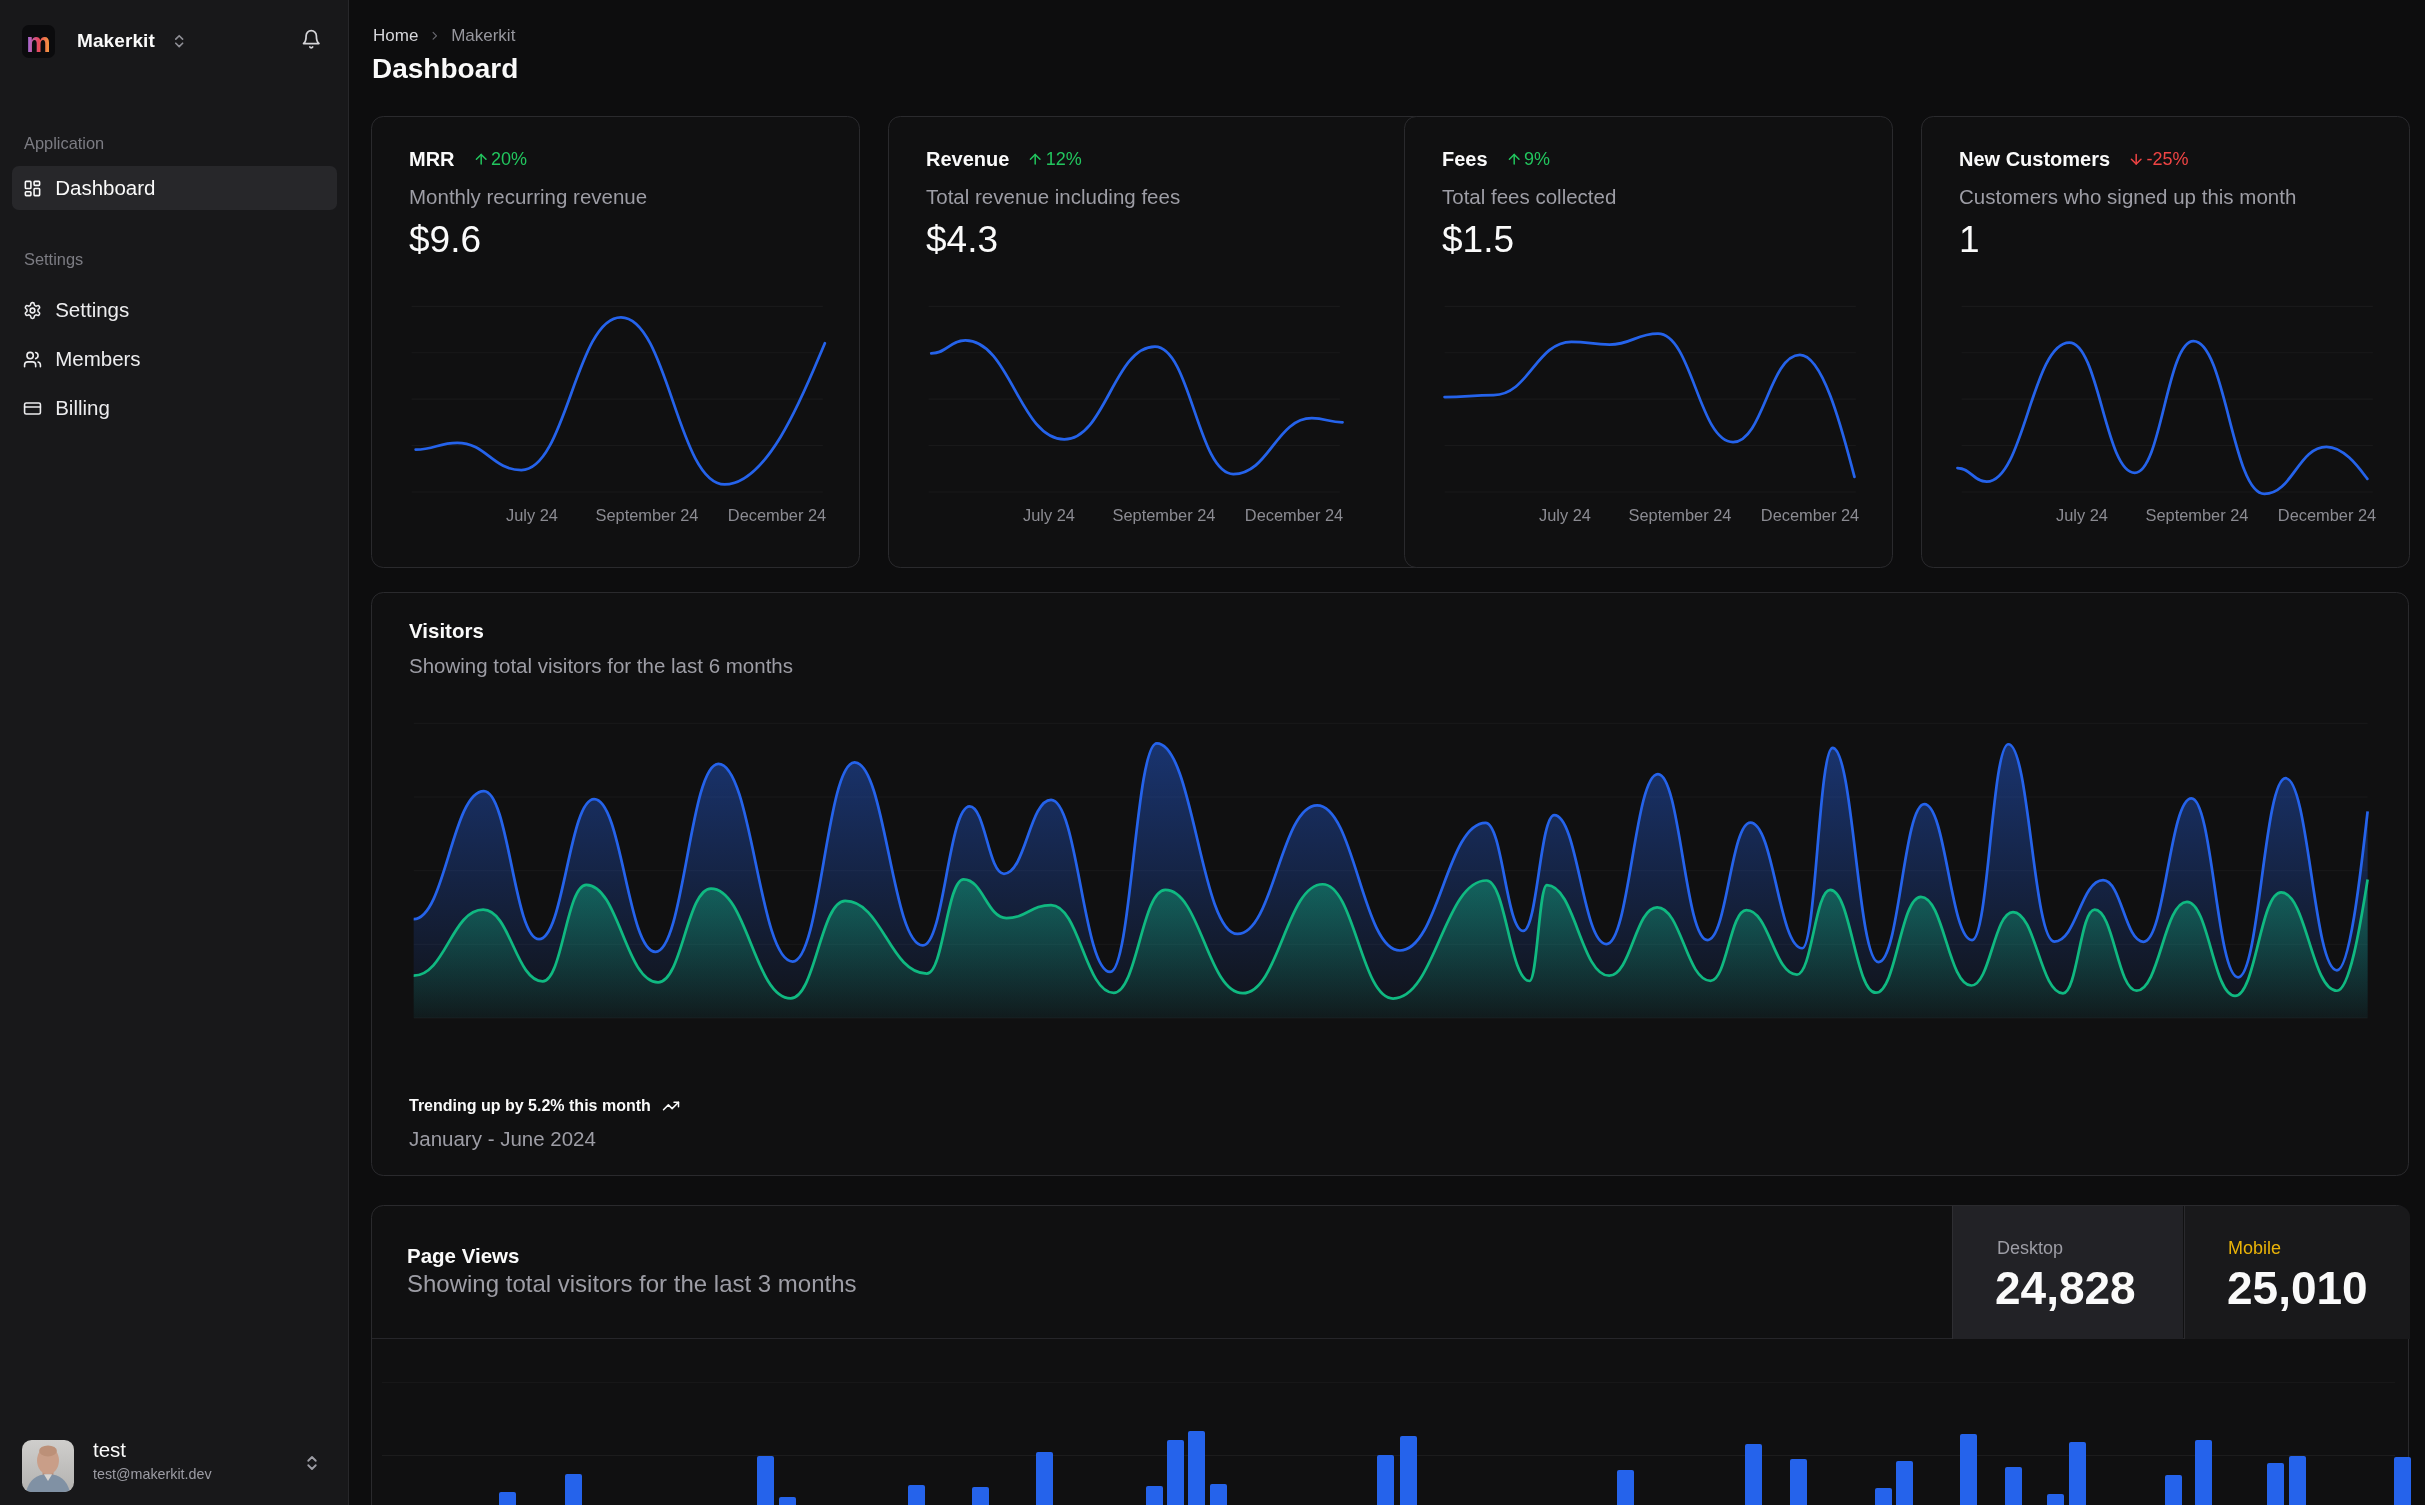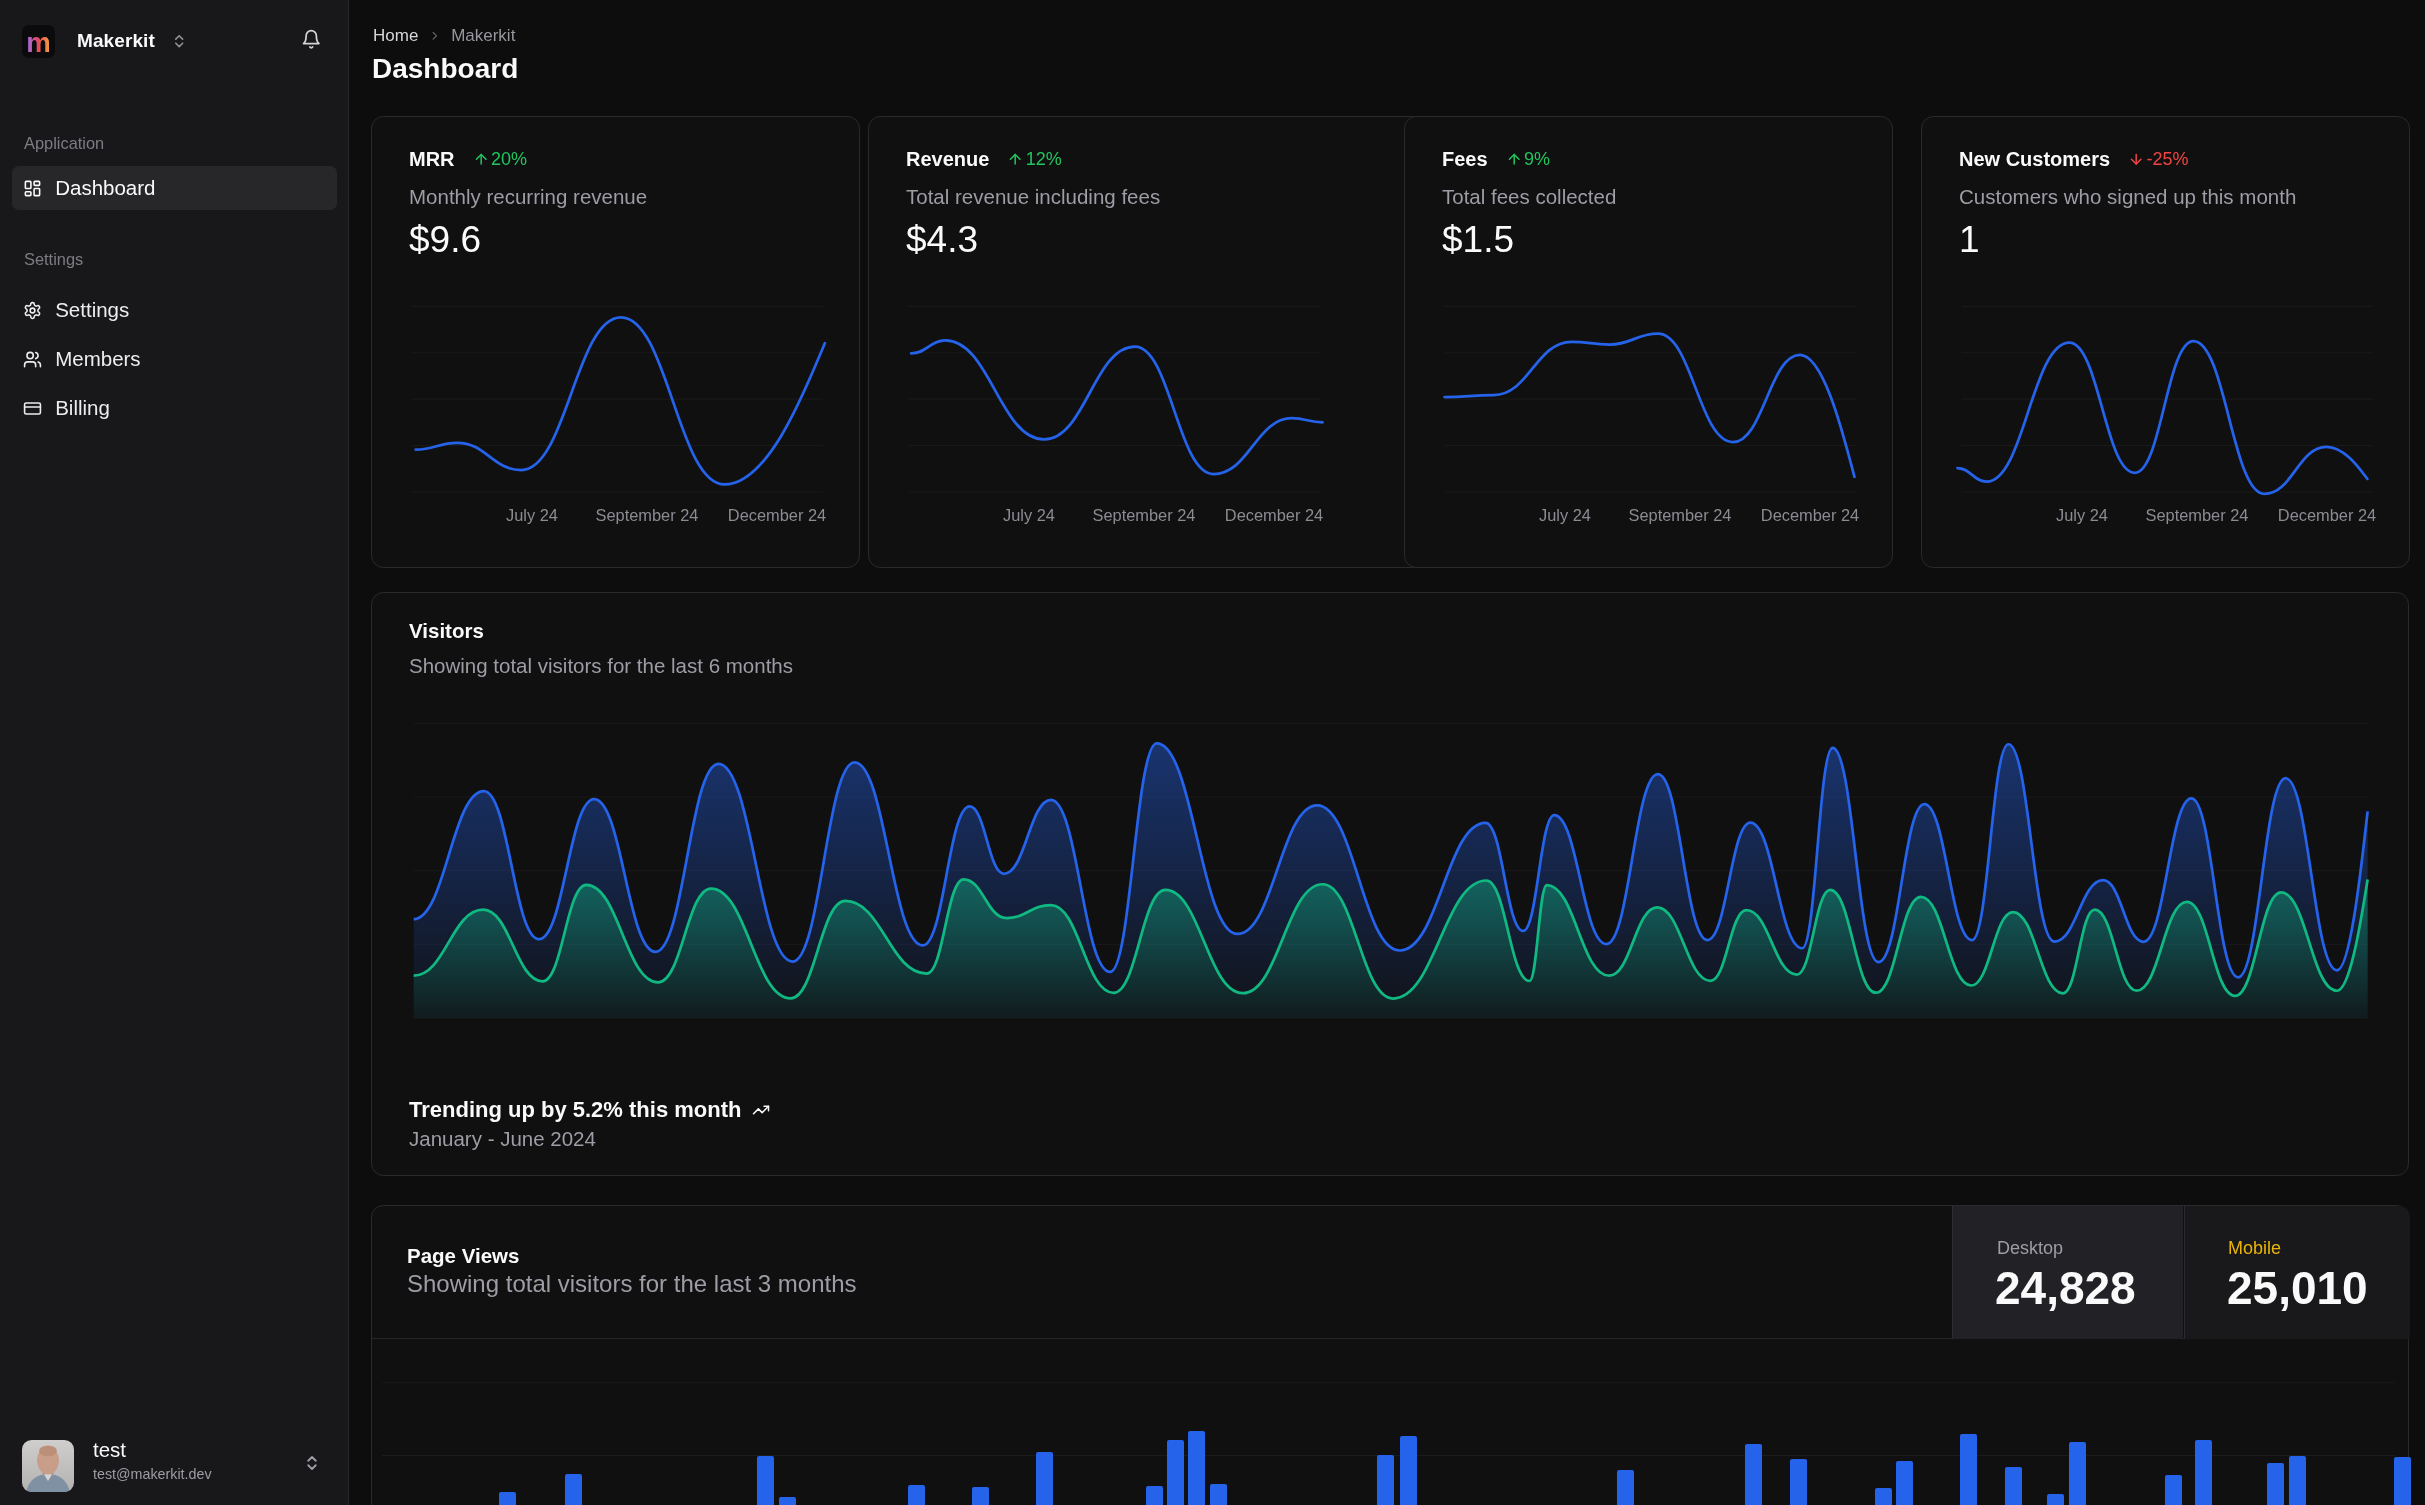--- a/index.html
+++ b/index.html
@@ -129,21 +129,21 @@
       <line x1="58" x2="661" y1="216" y2="216" stroke="#ffffff" stroke-opacity="0.04" stroke-width="1.5"></line>
       <line x1="58" x2="661" y1="284" y2="284" stroke="#ffffff" stroke-opacity="0.04" stroke-width="1.5"></line>
       <path d="M64.0,222.0 C91.5,222.0 97.5,212.0 125.0,212.0 C167.3,212.0 176.7,252.0 219.0,252.0 C284.7,252.0 299.3,28.0 365.0,28.0 C433.4,28.0 448.6,273.0 517.0,273.0 C583.1,273.0 637.5,128.1 664.0,66.0" fill="none" stroke="#2563eb" stroke-width="4" stroke-linecap="round"></path>
     </svg>
 <div class="xlabels">
       <span style="left:160px">July 24</span>
       <span style="left:275px">September 24</span>
       <span style="left:405px">December 24</span>
     </div>
 </div>
-<div class="card" style="left:868px;top:116px;width:580px;height:452px">
+<div class="card" style="left:888px;top:116px;width:580px;height:452px">
 <div class="crow">
       <span class="ctitle">Revenue</span>
       <span class="trend" style="color:#22c55e">
         <svg width="16.4" height="16.4" viewBox="0 0 24 24" fill="none" stroke="#22c55e" stroke-width="2.2" stroke-linecap="round" stroke-linejoin="round">
           <path d="m5 12 7-7 7 7"></path>
           <path d="M12 19V5"></path>
         </svg>
         <span>12%</span>
       </span>
     </div>
@@ -235,21 +235,21 @@
       <line x1="605" x2="3469" y1="1274" y2="1274" stroke="#ffffff" stroke-opacity="0.045" stroke-width="1.5"></line>
       <line x1="605" x2="3469" y1="1382" y2="1382" stroke="#ffffff" stroke-opacity="0.045" stroke-width="1.5"></line>
       <line x1="605" x2="3469" y1="1490" y2="1490" stroke="#ffffff" stroke-opacity="0.045" stroke-width="1.5"></line>
 <path d="M605.0,1345.0 C651.3,1345.0 661.6,1157.4 707.9,1157.4 C744.3,1157.4 752.3,1374.4 788.7,1374.4 C825.1,1374.4 833.1,1169.1 869.5,1169.1 C910.0,1169.1 919.0,1392.9 959.5,1392.9 C1001.0,1392.9 1010.2,1117.3 1051.7,1117.3 C1100.7,1117.3 1111.6,1407.2 1160.5,1407.2 C1201.4,1407.2 1210.4,1115.3 1251.3,1115.3 C1296.3,1115.3 1306.3,1383.6 1351.4,1383.6 C1382.2,1383.6 1389.1,1179.9 1419.9,1179.9 C1442.6,1179.9 1447.6,1278.6 1470.2,1278.6 C1501.3,1278.6 1508.2,1170.3 1539.2,1170.3 C1578.2,1170.3 1586.9,1422.4 1625.9,1422.4 C1656.6,1422.4 1663.5,1087.4 1694.2,1087.4 C1747.5,1087.4 1759.3,1366.8 1812.5,1366.8 C1865.0,1366.8 1876.6,1178.2 1929.1,1178.2 C1983.8,1178.2 1995.9,1391.0 2050.6,1391.0 C2107.1,1391.0 2119.6,1203.9 2176.1,1203.9 C2201.0,1203.9 2206.5,1362.3 2231.4,1362.3 C2251.8,1362.3 2256.4,1192.5 2276.8,1192.5 C2311.1,1192.5 2318.8,1381.6 2353.1,1381.6 C2387.1,1381.6 2394.7,1132.5 2428.8,1132.5 C2461.4,1132.5 2468.7,1375.7 2501.4,1375.7 C2529.7,1375.7 2536.0,1203.5 2564.3,1203.5 C2598.5,1203.5 2606.1,1387.7 2640.3,1387.7 C2660.4,1387.7 2664.8,1094.0 2684.8,1094.0 C2715.1,1094.0 2721.8,1408.1 2752.1,1408.1 C2782.4,1408.1 2789.1,1176.6 2819.3,1176.6 C2850.8,1176.6 2857.8,1375.8 2889.2,1375.8 C2913.2,1375.8 2918.5,1088.7 2942.5,1088.7 C2972.8,1088.7 2979.5,1377.9 3009.8,1377.9 C3042.0,1377.9 3049.1,1287.9 3081.2,1287.9 C3107.9,1287.9 3113.8,1378.3 3140.4,1378.3 C3172.1,1378.3 3179.1,1168.0 3210.8,1168.0 C3241.5,1168.0 3248.3,1430.3 3279.1,1430.3 C3310.4,1430.3 3317.4,1138.5 3348.8,1138.5 C3382.6,1138.5 3390.2,1420.0 3424.0,1420.0 C3444.2,1420.0 3460.9,1256.9 3469.0,1187.0 L3469.0,1490 L605.0,1490 Z" fill="url(#gb)"></path>
 <path d="M605.0,1345.0 C651.3,1345.0 661.6,1157.4 707.9,1157.4 C744.3,1157.4 752.3,1374.4 788.7,1374.4 C825.1,1374.4 833.1,1169.1 869.5,1169.1 C910.0,1169.1 919.0,1392.9 959.5,1392.9 C1001.0,1392.9 1010.2,1117.3 1051.7,1117.3 C1100.7,1117.3 1111.6,1407.2 1160.5,1407.2 C1201.4,1407.2 1210.4,1115.3 1251.3,1115.3 C1296.3,1115.3 1306.3,1383.6 1351.4,1383.6 C1382.2,1383.6 1389.1,1179.9 1419.9,1179.9 C1442.6,1179.9 1447.6,1278.6 1470.2,1278.6 C1501.3,1278.6 1508.2,1170.3 1539.2,1170.3 C1578.2,1170.3 1586.9,1422.4 1625.9,1422.4 C1656.6,1422.4 1663.5,1087.4 1694.2,1087.4 C1747.5,1087.4 1759.3,1366.8 1812.5,1366.8 C1865.0,1366.8 1876.6,1178.2 1929.1,1178.2 C1983.8,1178.2 1995.9,1391.0 2050.6,1391.0 C2107.1,1391.0 2119.6,1203.9 2176.1,1203.9 C2201.0,1203.9 2206.5,1362.3 2231.4,1362.3 C2251.8,1362.3 2256.4,1192.5 2276.8,1192.5 C2311.1,1192.5 2318.8,1381.6 2353.1,1381.6 C2387.1,1381.6 2394.7,1132.5 2428.8,1132.5 C2461.4,1132.5 2468.7,1375.7 2501.4,1375.7 C2529.7,1375.7 2536.0,1203.5 2564.3,1203.5 C2598.5,1203.5 2606.1,1387.7 2640.3,1387.7 C2660.4,1387.7 2664.8,1094.0 2684.8,1094.0 C2715.1,1094.0 2721.8,1408.1 2752.1,1408.1 C2782.4,1408.1 2789.1,1176.6 2819.3,1176.6 C2850.8,1176.6 2857.8,1375.8 2889.2,1375.8 C2913.2,1375.8 2918.5,1088.7 2942.5,1088.7 C2972.8,1088.7 2979.5,1377.9 3009.8,1377.9 C3042.0,1377.9 3049.1,1287.9 3081.2,1287.9 C3107.9,1287.9 3113.8,1378.3 3140.4,1378.3 C3172.1,1378.3 3179.1,1168.0 3210.8,1168.0 C3241.5,1168.0 3248.3,1430.3 3279.1,1430.3 C3310.4,1430.3 3317.4,1138.5 3348.8,1138.5 C3382.6,1138.5 3390.2,1420.0 3424.0,1420.0 C3444.2,1420.0 3460.9,1256.9 3469.0,1187.0" fill="none" stroke="#2563eb" stroke-width="4"></path>
 <path d="M605.0,1428.0 C650.9,1428.0 661.1,1331.2 706.9,1331.2 C746.2,1331.2 754.9,1436.1 794.1,1436.1 C822.9,1436.1 829.2,1294.7 858.0,1294.7 C905.4,1294.7 915.9,1437.7 963.3,1437.7 C998.2,1437.7 1005.9,1300.2 1040.8,1300.2 C1093.4,1300.2 1105.0,1461.1 1157.6,1461.1 C1193.5,1461.1 1201.5,1318.4 1237.5,1318.4 C1291.3,1318.4 1303.3,1424.9 1357.1,1424.9 C1381.4,1424.9 1386.8,1286.7 1411.0,1286.7 C1439.3,1286.7 1445.6,1343.4 1473.9,1343.4 C1503.3,1343.4 1509.8,1324.4 1539.2,1324.4 C1580.5,1324.4 1589.7,1453.0 1631.0,1453.0 C1665.1,1453.0 1672.6,1302.3 1706.7,1302.3 C1757.8,1302.3 1769.1,1453.6 1820.2,1453.6 C1872.9,1453.6 1884.6,1293.9 1937.3,1293.9 C1983.8,1293.9 1994.1,1461.4 2040.5,1461.4 C2102.1,1461.4 2115.8,1288.4 2177.4,1288.4 C2205.8,1288.4 2212.1,1435.7 2240.5,1435.7 C2251.9,1435.7 2254.5,1295.2 2266.0,1295.2 C2307.1,1295.2 2316.2,1428.0 2357.4,1428.0 C2389.0,1428.0 2396.0,1327.8 2427.6,1327.8 C2462.8,1327.8 2470.7,1435.5 2505.9,1435.5 C2529.5,1435.5 2534.8,1331.8 2558.4,1331.8 C2591.8,1331.8 2599.2,1426.3 2632.5,1426.3 C2654.4,1426.3 2659.3,1302.1 2681.2,1302.1 C2711.4,1302.1 2718.1,1452.9 2748.3,1452.9 C2778.0,1452.9 2784.6,1312.3 2814.2,1312.3 C2847.4,1312.3 2854.8,1442.3 2888.0,1442.3 C2915.5,1442.3 2921.7,1334.6 2949.2,1334.6 C2982.2,1334.6 2989.5,1453.8 3022.5,1453.8 C3043.3,1453.8 3048.0,1331.1 3068.9,1331.1 C3096.6,1331.1 3102.7,1449.9 3130.4,1449.9 C3163.6,1449.9 3171.0,1319.6 3204.2,1319.6 C3235.9,1319.6 3242.9,1457.5 3274.6,1457.5 C3305.0,1457.5 3311.8,1305.9 3342.2,1305.9 C3379.0,1305.9 3387.2,1450.0 3424.0,1450.0 C3444.2,1450.0 3460.9,1335.9 3469.0,1287.0 L3469.0,1490 L605.0,1490 Z" fill="url(#gg)"></path>
 <path d="M605.0,1428.0 C650.9,1428.0 661.1,1331.2 706.9,1331.2 C746.2,1331.2 754.9,1436.1 794.1,1436.1 C822.9,1436.1 829.2,1294.7 858.0,1294.7 C905.4,1294.7 915.9,1437.7 963.3,1437.7 C998.2,1437.7 1005.9,1300.2 1040.8,1300.2 C1093.4,1300.2 1105.0,1461.1 1157.6,1461.1 C1193.5,1461.1 1201.5,1318.4 1237.5,1318.4 C1291.3,1318.4 1303.3,1424.9 1357.1,1424.9 C1381.4,1424.9 1386.8,1286.7 1411.0,1286.7 C1439.3,1286.7 1445.6,1343.4 1473.9,1343.4 C1503.3,1343.4 1509.8,1324.4 1539.2,1324.4 C1580.5,1324.4 1589.7,1453.0 1631.0,1453.0 C1665.1,1453.0 1672.6,1302.3 1706.7,1302.3 C1757.8,1302.3 1769.1,1453.6 1820.2,1453.6 C1872.9,1453.6 1884.6,1293.9 1937.3,1293.9 C1983.8,1293.9 1994.1,1461.4 2040.5,1461.4 C2102.1,1461.4 2115.8,1288.4 2177.4,1288.4 C2205.8,1288.4 2212.1,1435.7 2240.5,1435.7 C2251.9,1435.7 2254.5,1295.2 2266.0,1295.2 C2307.1,1295.2 2316.2,1428.0 2357.4,1428.0 C2389.0,1428.0 2396.0,1327.8 2427.6,1327.8 C2462.8,1327.8 2470.7,1435.5 2505.9,1435.5 C2529.5,1435.5 2534.8,1331.8 2558.4,1331.8 C2591.8,1331.8 2599.2,1426.3 2632.5,1426.3 C2654.4,1426.3 2659.3,1302.1 2681.2,1302.1 C2711.4,1302.1 2718.1,1452.9 2748.3,1452.9 C2778.0,1452.9 2784.6,1312.3 2814.2,1312.3 C2847.4,1312.3 2854.8,1442.3 2888.0,1442.3 C2915.5,1442.3 2921.7,1334.6 2949.2,1334.6 C2982.2,1334.6 2989.5,1453.8 3022.5,1453.8 C3043.3,1453.8 3048.0,1331.1 3068.9,1331.1 C3096.6,1331.1 3102.7,1449.9 3130.4,1449.9 C3163.6,1449.9 3171.0,1319.6 3204.2,1319.6 C3235.9,1319.6 3242.9,1457.5 3274.6,1457.5 C3305.0,1457.5 3311.8,1305.9 3342.2,1305.9 C3379.0,1305.9 3387.2,1450.0 3424.0,1450.0 C3444.2,1450.0 3460.9,1335.9 3469.0,1287.0" fill="none" stroke="#10b981" stroke-width="4"></path>
 </svg>
 <div class="abs" style="left:37px;top:26px;font-size:20.5px;font-weight:700">Visitors</div>
 <div class="abs" style="left:37px;top:61px;font-size:20.5px;color:#9d9da5">Showing total visitors for the last 6 months</div>
-<div class="abs" style="left:37px;top:504px;display:flex;align-items:center;gap:11px;font-size:22px;font-weight:700">Trending up by 5.2% this month <svg width="18" height="18" viewBox="0 0 24 24" fill="none" stroke="#fafafa" stroke-width="2" stroke-linecap="round" stroke-linejoin="round">
+<div class="abs" style="left:37px;top:504px;display:flex;align-items:center;gap:11px;font-size:16px;font-weight:700">Trending up by 5.2% this month <svg width="18" height="18" viewBox="0 0 24 24" fill="none" stroke="#fafafa" stroke-width="2" stroke-linecap="round" stroke-linejoin="round">
         <polyline points="22 7 13.5 15.5 8.5 10.5 2 17"></polyline>
         <polyline points="16 7 22 7 22 13"></polyline>
       </svg></div>
 <div class="abs" style="left:37px;top:534px;font-size:20.5px;color:#9d9da5">January - June 2024</div>
 </div>
 
 <div class="card" style="left:371px;top:1205px;width:2038px;height:437px">
 <div class="abs" style="left:0;top:0;width:2038px;height:133px;border-bottom:0.7px solid #26262a"></div>
 <div class="abs" style="left:35px;top:38px;font-size:20.5px;font-weight:700">Page Views</div>
 <div class="abs" style="left:35px;top:64px;font-size:24px;color:#9d9da5">Showing total visitors for the last 3 months</div>

